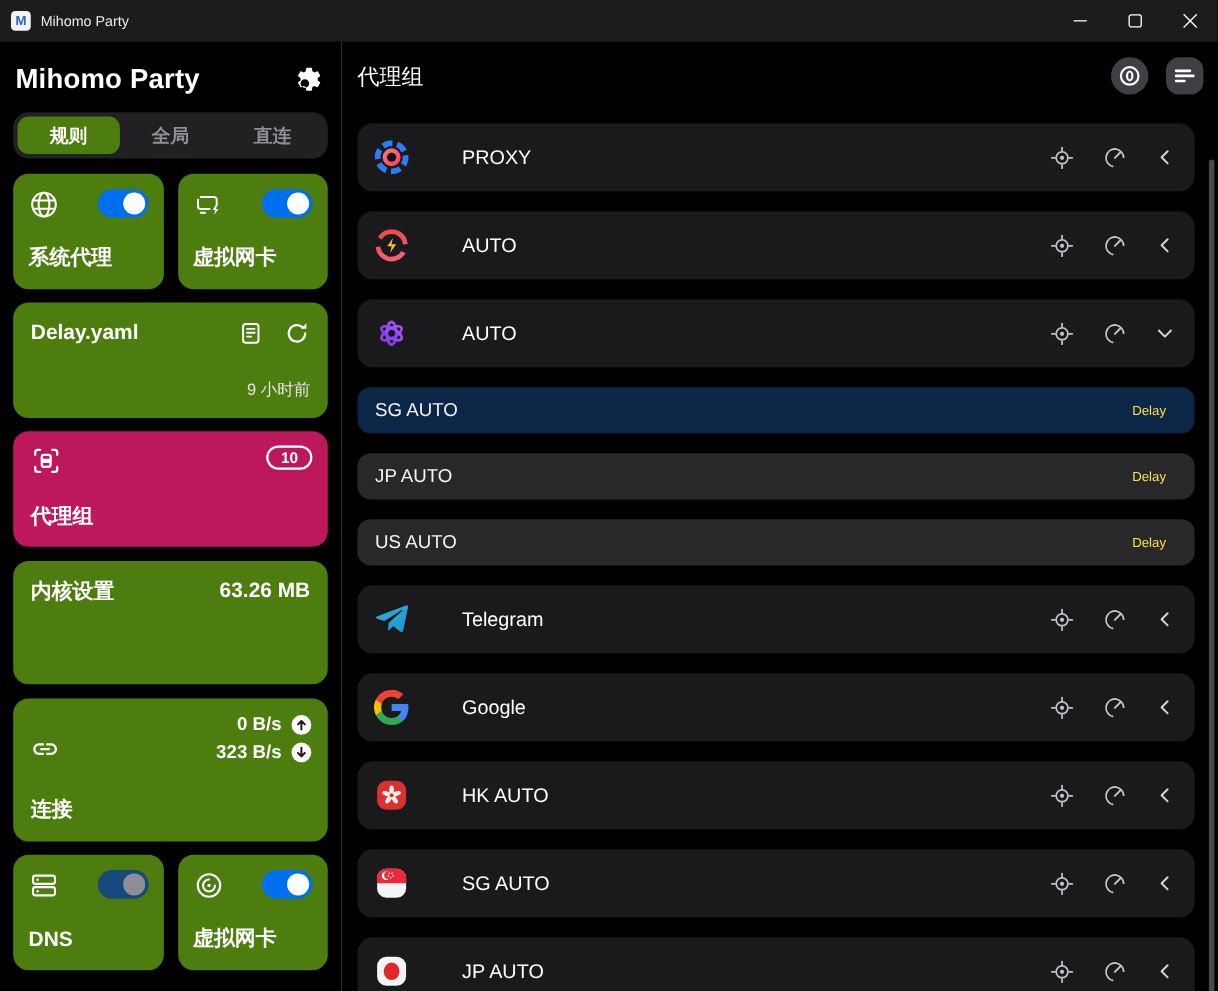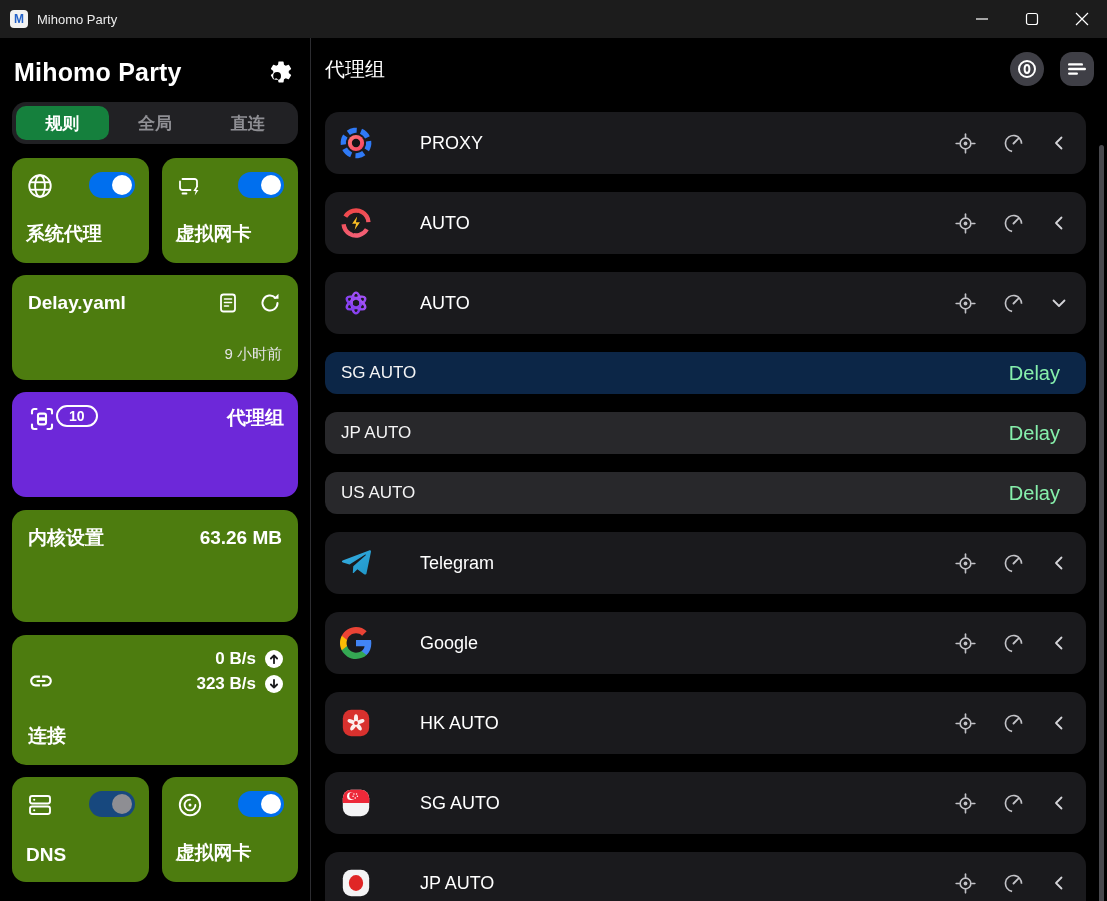--- a/index.html
+++ b/index.html
@@ -19,43 +19,43 @@
 
   
   .sidebar { width:310px; padding:12px 12px 0 12px; background:#000; flex-shrink:0; }
   .sb-header { height:44px; display:flex; align-items:center; justify-content:space-between; padding:0 4px 0 2px; margin-bottom:8px; }
   .sb-title { color:#fff; font-size:25px; font-weight:bold; letter-spacing:.2px; }
   .gear { width:26px; height:26px; color:#fff; }
 
   .tabbar { background:#212124; border-radius:14px; padding:4px; display:flex; height:42px; margin-bottom:14px; }
   .tab { flex:1; display:flex; align-items:center; justify-content:center; font-size:17px;
     font-weight:600; color:#8f8f94; border-radius:10px; cursor:default; }
-  .tab.active { background:#15803d; color:#fff; }
+  .tab.active { background:#4d7c0f; color:#fff; }
 
   .card { background:#4d7c0f; border-radius:14px; color:#fff; }
   .grid2 { display:grid; grid-template-columns:1fr 1fr; gap:13px; margin-bottom:12px; }
   .card-sm { height:105px; padding:14px 14px 16px 14px; display:flex; flex-direction:column; justify-content:space-between; }
   .card-sm .row1 { display:flex; align-items:flex-start; justify-content:space-between; }
   .card-label { font-size:19px; font-weight:bold; }
   .icon28 { width:28px; height:28px; color:#fff; }
 
   .toggle { width:46px; height:26px; border-radius:13px; position:relative; background:#006fee; flex-shrink:0; }
   .toggle .thumb { position:absolute; width:20px; height:20px; border-radius:50%; background:#fff; top:3px; right:3px; }
   .toggle.dim { background:#17487e; }
   .toggle.dim .thumb { background:#8e8e93; }
 
   .card-yaml { height:105px; padding:16px; margin-bottom:12px; display:flex; flex-direction:column; justify-content:space-between; }
   .yaml-top { display:flex; align-items:center; }
   .yaml-name { font-size:19px; font-weight:bold; }
   .yaml-icons { margin-left:auto; display:flex; gap:18px; align-items:center; }
   .icon24 { width:24px; height:24px; color:#fff; }
   .yaml-time { text-align:right; font-size:15px; color:#e4e4e7; }
 
-  .card-groups { height:105px; padding:13px 14px 15px 16px; margin-bottom:13px; background:#6d28d9;
-    display:flex; flex-direction:row; justify-content:space-between; }
+  .card-groups { height:105px; padding:13px 14px 15px 16px; margin-bottom:13px; background:#be185d;
+    display:flex; flex-direction:column; justify-content:space-between; }
   .groups-top { display:flex; align-items:flex-start; justify-content:space-between; }
   .badge { border:2px solid #fff; border-radius:999px; padding:1px 11px; font-size:14px; font-weight:bold; }
 
   .card-core { height:112px; padding:15px 16px; margin-bottom:13px; display:flex; flex-direction:column; justify-content:space-between; }
   .core-row { display:flex; align-items:center; justify-content:space-between; }
   .core-ver, .core-label, .core-mem { font-size:19px; font-weight:bold; }
 
   .card-conn { height:130px; padding:14px 14px 16px 16px; margin-bottom:12px; display:flex; flex-direction:column; justify-content:space-between; }
   .conn-top { display:flex; align-items:flex-end; }
   .speeds { margin-left:auto; display:flex; flex-direction:column; gap:5px; }
@@ -77,21 +77,21 @@
   .gicon { width:34px; height:34px; margin-right:15px; flex-shrink:0; display:flex; align-items:center; justify-content:center; }
   .gname { color:#fff; font-size:18px; font-weight:500;margin-left:32px; }
   .gactions { margin-left:auto; display:flex; align-items:center; gap:27px; }
   .act { width:21px; height:21px; color:#c2c2c7; }
   .chev { width:16px; height:16px; color:#d4d4d8; }
 
   .subrow { height:42px; background:#28282b; border-radius:12px; display:flex; align-items:center;
     padding:0 26px 0 16px; margin-bottom:18px; }
   .subrow.selected { background:#0c2647; }
   .subname { color:#f4f4f5; font-size:17px; font-weight:500; }
-  .delay { margin-left:auto; color:#86efac; font-size:20px; }
+  .delay { margin-left:auto; color:#fde047; font-size:12px; }
 
   .scrollbar { position:absolute; right:3px; top:107px; width:5px; height:786px; background:#48484d; border-radius:3px; }
 </style>
 </head>
 <body>
 
 <div class="titlebar">
   <div class="appicon">M</div>
   <div class="tb-title">Mihomo Party</div>
   <div class="winctl">

